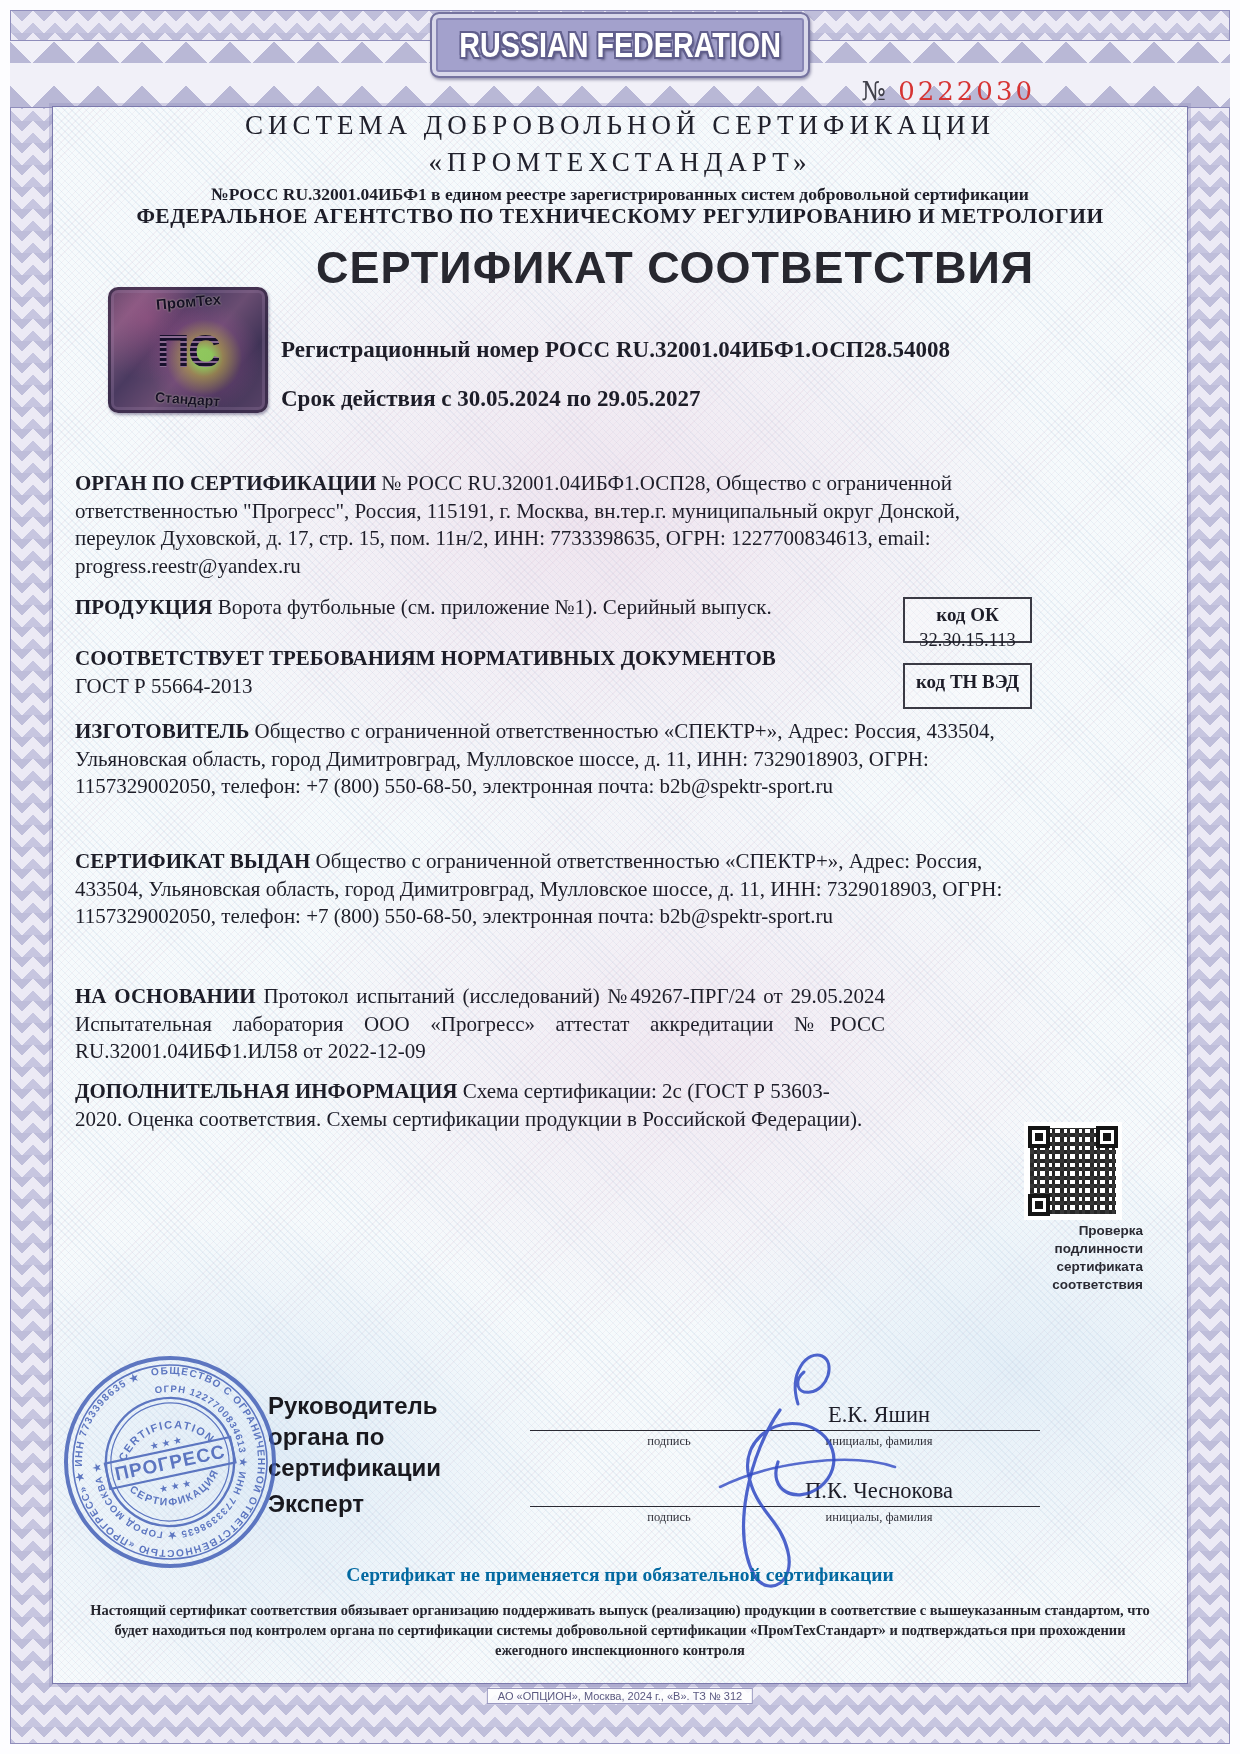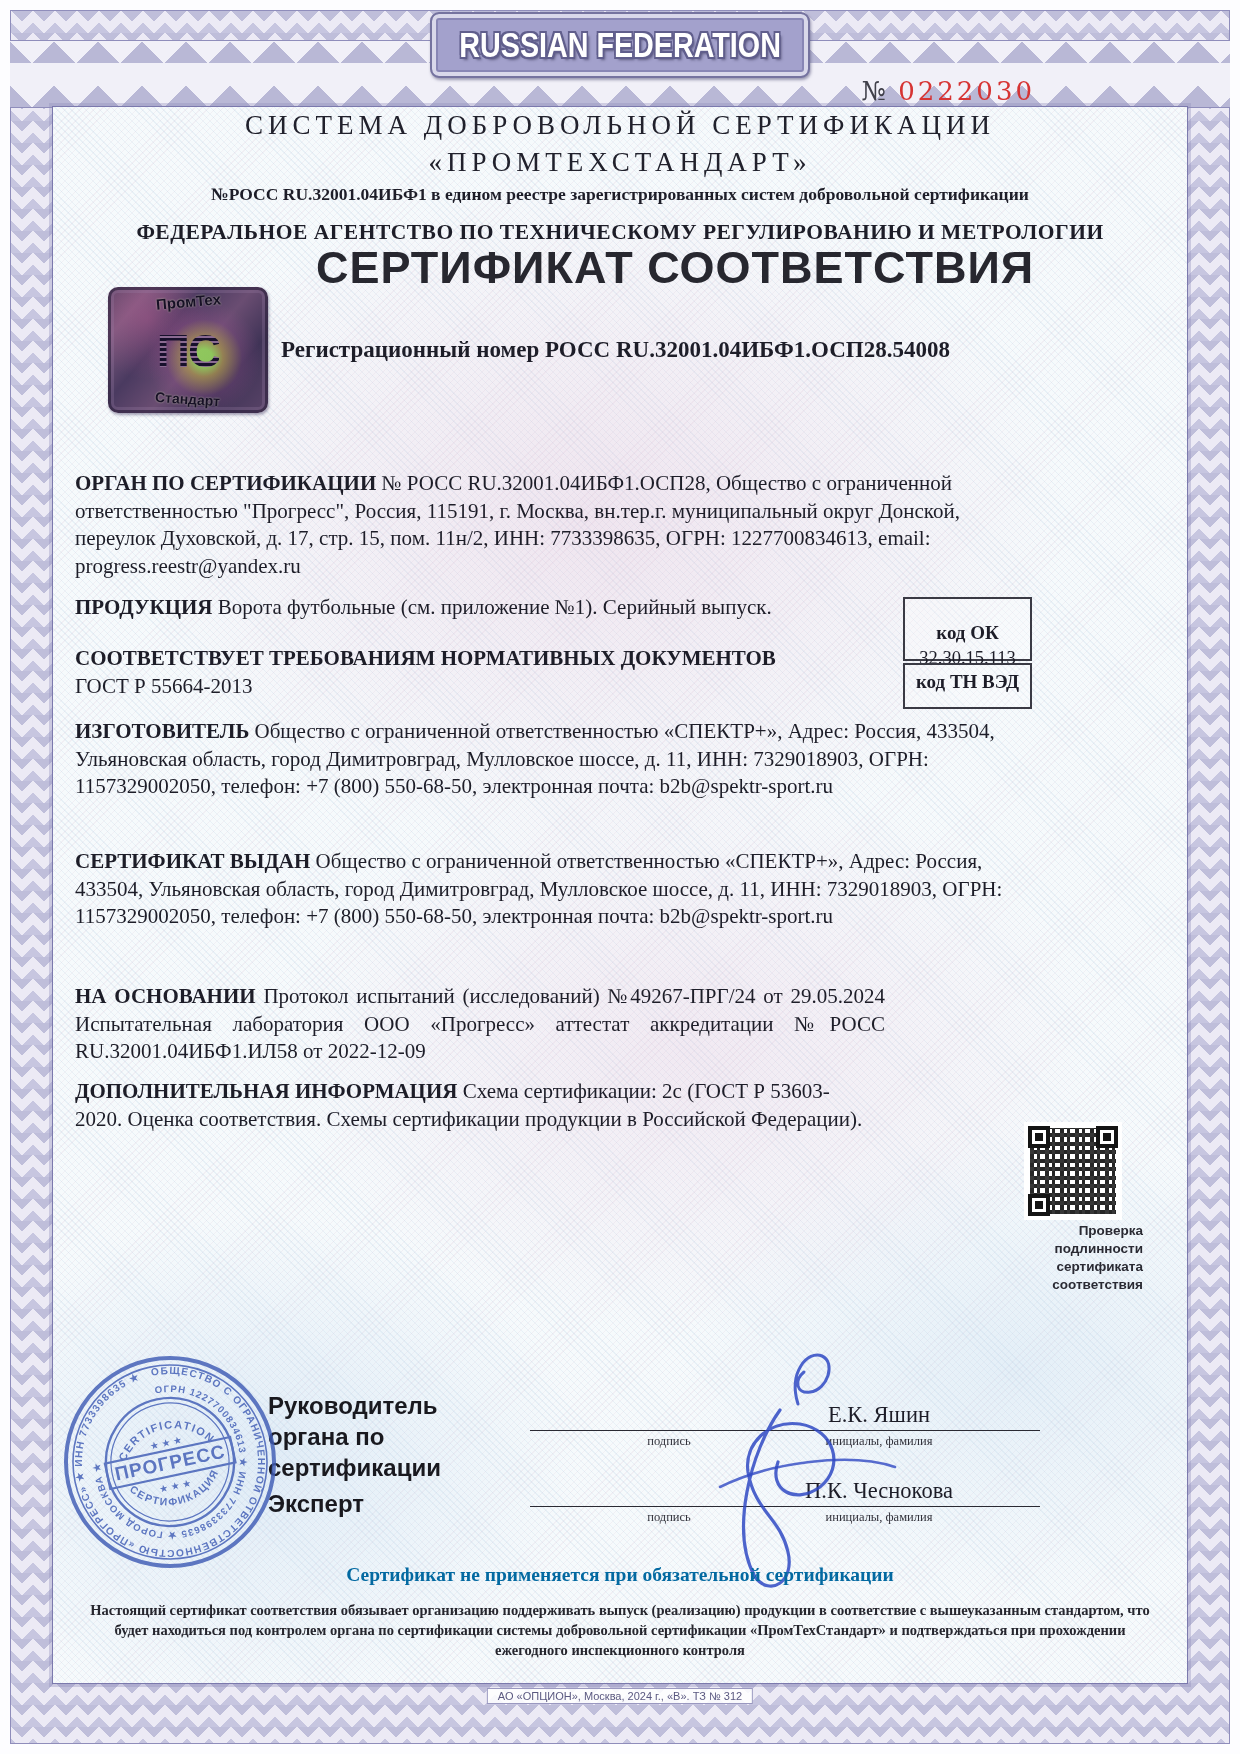--- a/index.html
+++ b/index.html
@@ -158,43 +158,44 @@
 
   <div class="banner">
     <span>RUSSIAN FEDERATION</span>
   </div>
 
   <div class="cert-no"><span>№</span> <span class="digits">0222030</span></div>
 
   <div class="h-sys" style="top:147px;">«ПРОМТЕХСТАНДАРТ»</div>
   <div class="h-sys" style="top:110px;">СИСТЕМА ДОБРОВОЛЬНОЙ СЕРТИФИКАЦИИ</div>
   <div class="h-reg" style="top:184px;">№РОСС RU.32001.04ИБФ1 в едином реестре зарегистрированных систем добровольной сертификации</div>
-  <div class="h-agency" style="top:204px;margin-top:16px;">ФЕДЕРАЛЬНОЕ АГЕНТСТВО ПО ТЕХНИЧЕСКОМУ РЕГУЛИРОВАНИЮ И МЕТРОЛОГИИ</div>
+  <div class="h-agency" style="top:204px;">ФЕДЕРАЛЬНОЕ АГЕНТСТВО ПО ТЕХНИЧЕСКОМУ РЕГУЛИРОВАНИЮ И МЕТРОЛОГИИ</div>
 
   <div class="title">СЕРТИФИКАТ СООТВЕТСТВИЯ</div>
 
   <div class="holo">
     <span class="arc top">ПромТех</span>
     <span class="ps">ПС</span>
     <span class="arc bot">Стандарт</span>
   </div>
 
   <div class="regline" style="top:337px;">Регистрационный номер РОСС RU.32001.04ИБФ1.ОСП28.54008</div>
+  <div class="regline" style="top:386px;">Срок действия с 30.05.2024 по 29.05.2027</div>
 
   <div class="para" style="left:75px;top:470px;width:960px;">
     <span class="lbl">ОРГАН ПО СЕРТИФИКАЦИИ</span>
     <span>№ РОСС RU.32001.04ИБФ1.ОСП28, Общество с ограниченной ответственностью "Прогресс", Россия, 115191, г. Москва, вн.тер.г. муниципальный округ Донской, переулок Духовской, д. 17, стр. 15, пом. 11н/2, ИНН: 7733398635, ОГРН: 1227700834613, email: progress.reestr@yandex.ru</span>
   </div>
 
   <div class="para" style="left:75px;top:594px;width:820px;">
     <span class="lbl">ПРОДУКЦИЯ</span>
     <span>Ворота футбольные (см. приложение №1). Серийный выпуск.</span>
   </div>
 
-  <div class="codebox" style="top:597px;height:64px;padding-top:21px;">
+  <div class="codebox" style="top:597px;height:46px;padding-top:3px;">
     <div class="cb-l">код  ОК</div>
     <div class="cb-v">32.30.15.113</div>
   </div>
   <div class="codebox" style="top:663px;height:46px;padding-top:4px;">
     <div class="cb-l">код ТН ВЭД</div>
   </div>
 
   <div class="para" style="left:75px;top:645px;width:820px;">
     <span class="lbl">СООТВЕТСТВУЕТ ТРЕБОВАНИЯМ НОРМАТИВНЫХ ДОКУМЕНТОВ</span><br>
     <span>ГОСТ Р 55664-2013</span>

